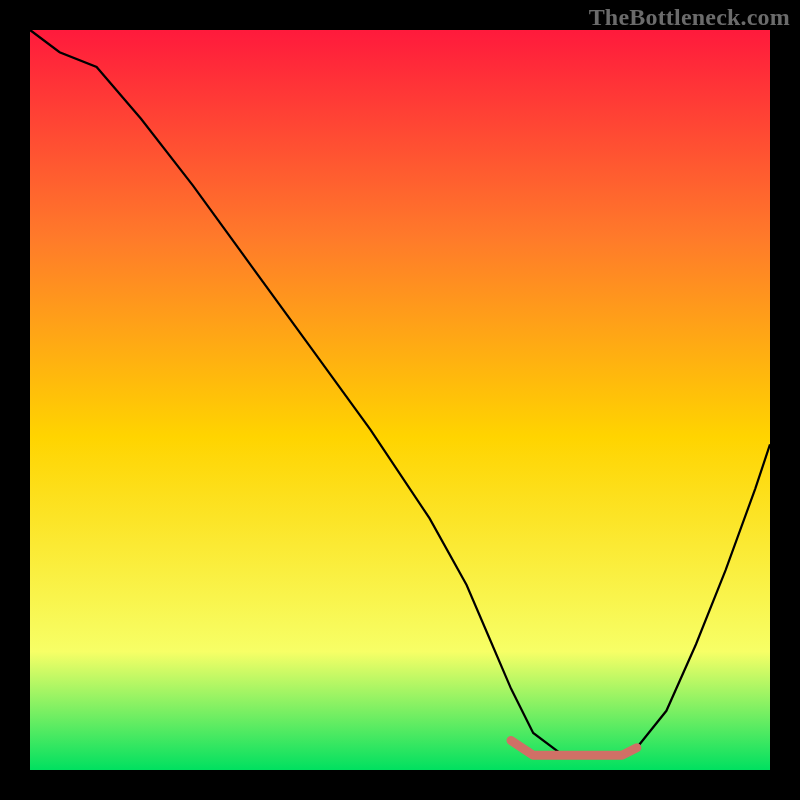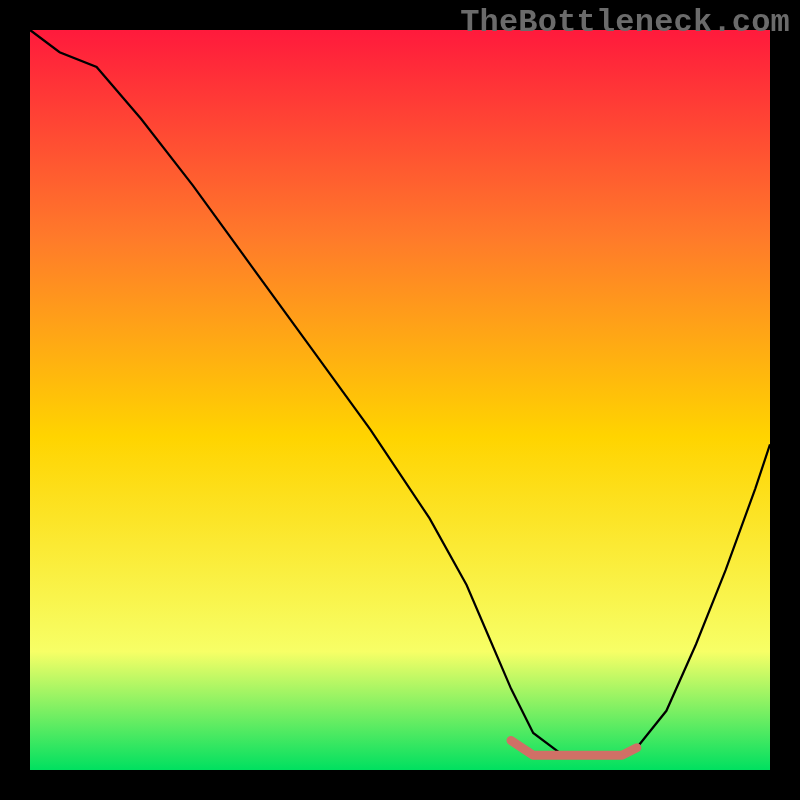--- a/index.html
+++ b/index.html
@@ -12,22 +12,22 @@
   }
   .chart-wrapper {
     position: relative;
     width: 800px;
     height: 800px;
   }
   .watermark {
     position: absolute;
     top: 4px;
     right: 10px;
-    font-family: Liberation Mono, monospace;
-    font-size: 32px;
+    font-family: Liberation Serif, serif;
+    font-size: 24px;
     font-weight: 600;
     color: #6b6b6b;
     letter-spacing: 0.2px;
     z-index: 5;
   }
   svg {
     position: absolute;
     top: 0;
     left: 0;
   }

